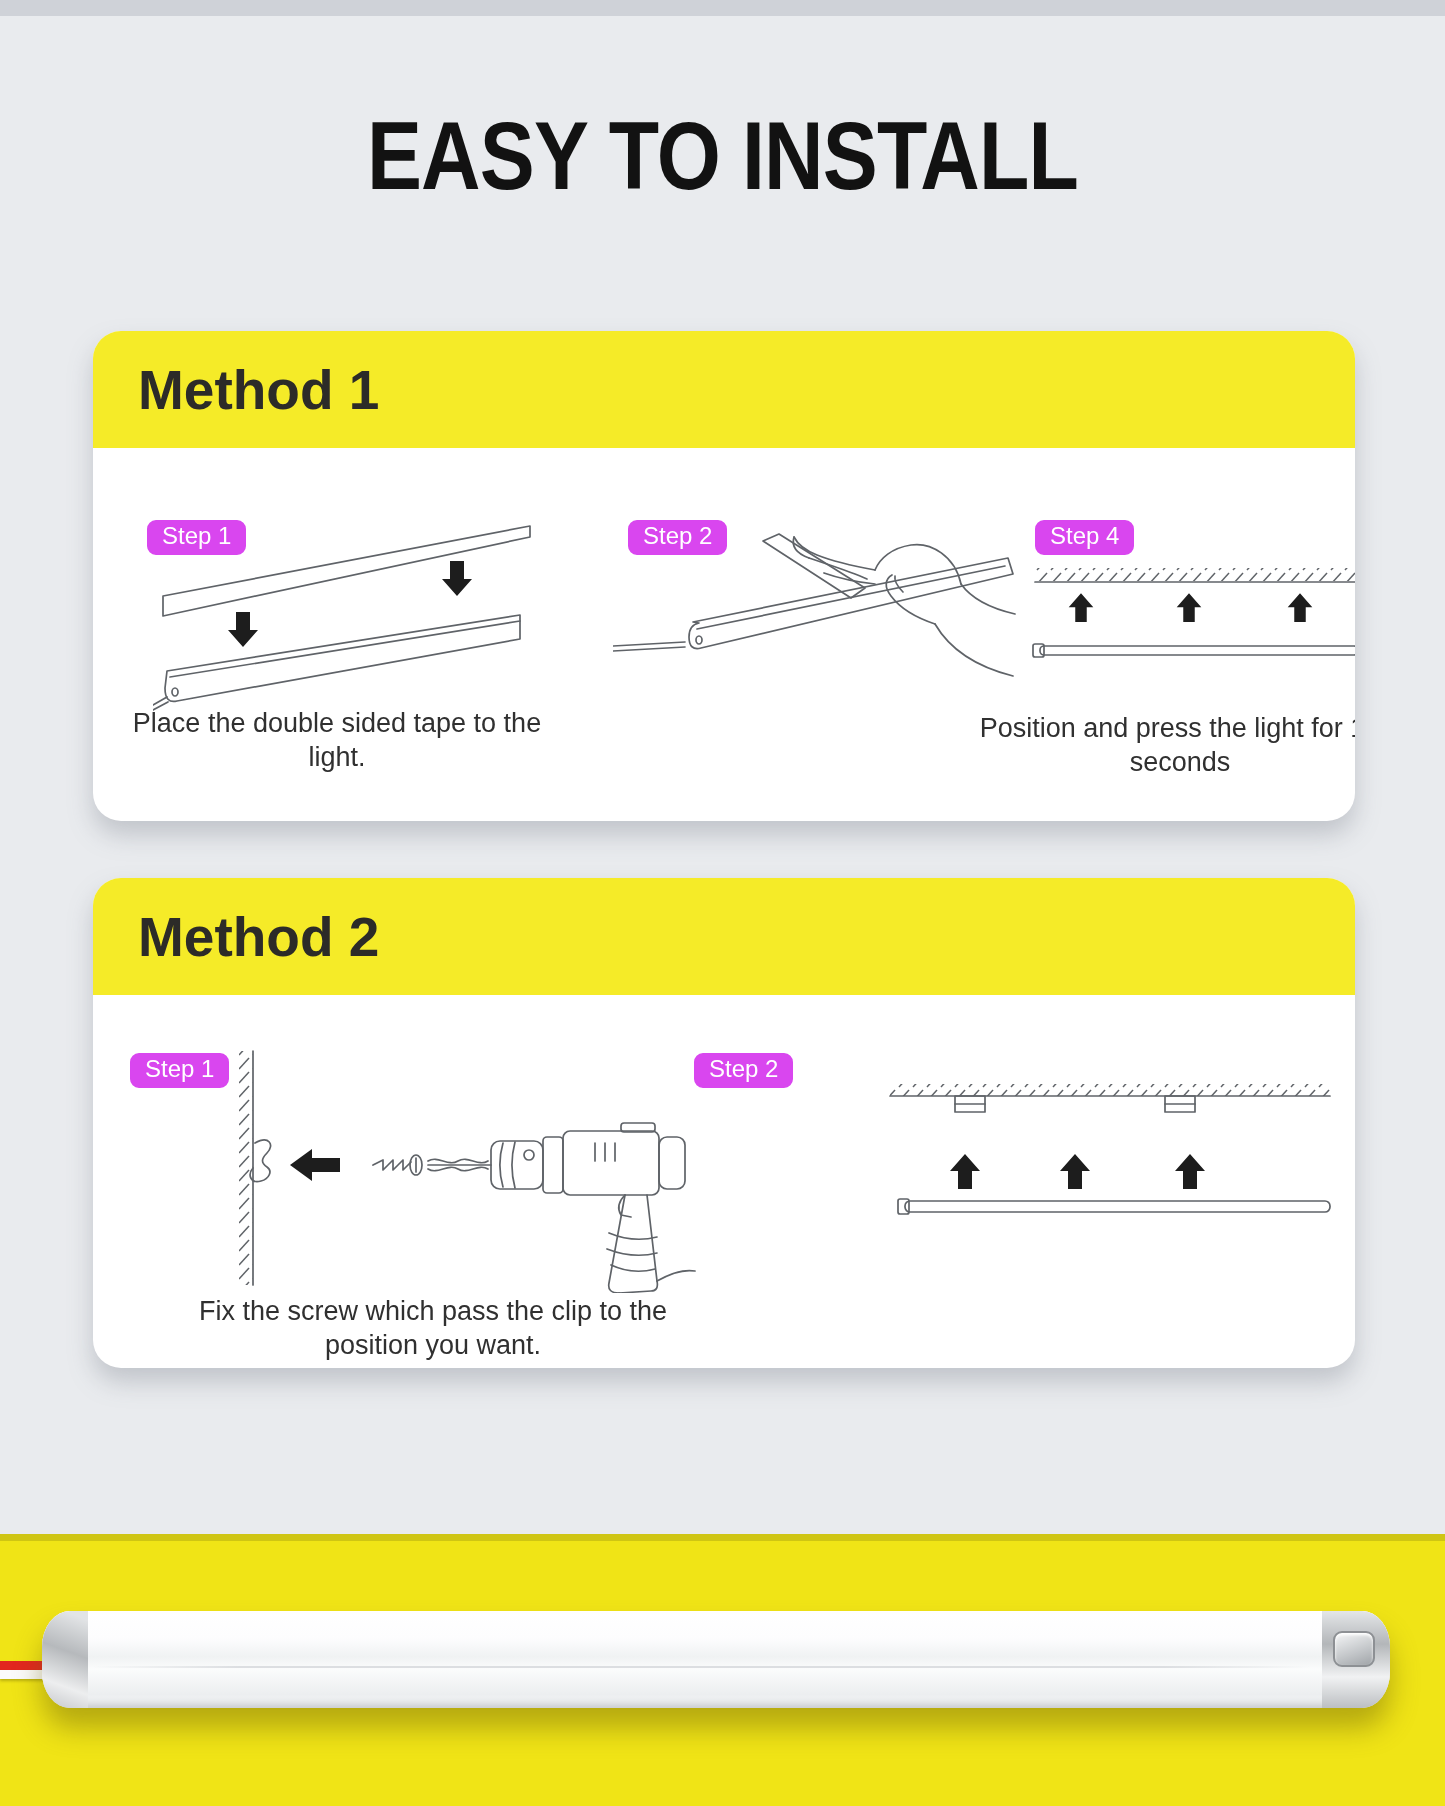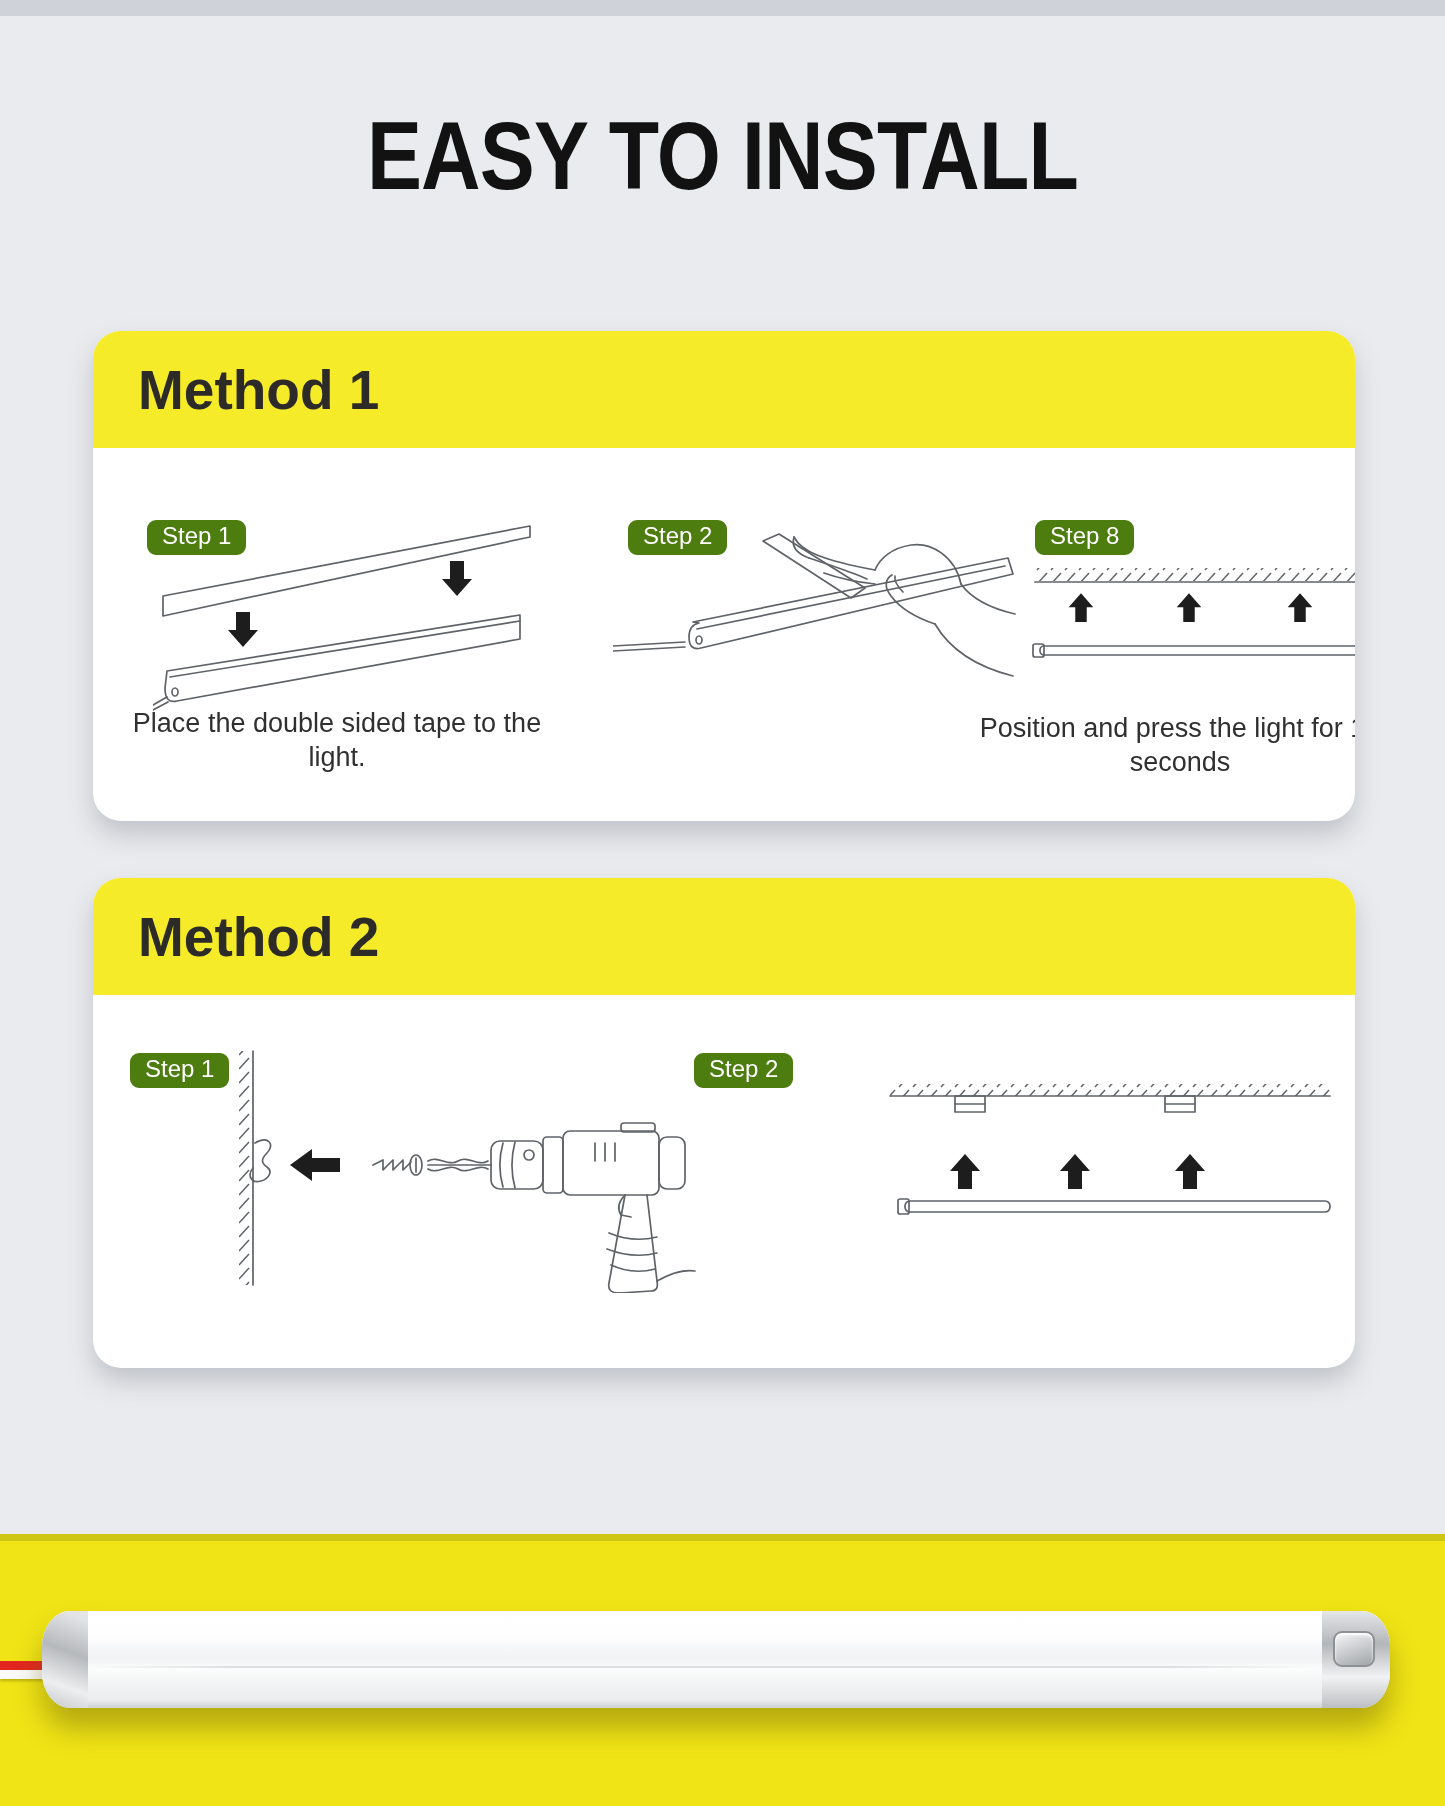--- a/index.html
+++ b/index.html
@@ -14,21 +14,21 @@
   
   .card{position:absolute;left:93px;width:1262px;height:490px;background:#fff;
     border-radius:28px;box-shadow:0 14px 24px rgba(120,126,138,.35);overflow:hidden;}
   .card-1{top:315px;}
   .card-2{top:862px;}
   .card-header{height:117px;background:#f5eb28;display:flex;align-items:center;padding-left:45px;box-sizing:border-box;}
   .method-title{font-size:55px;font-weight:700;color:#2c2b28;letter-spacing:0;}
   .card-body{position:relative;height:373px;}
 
   
-  .step-badge{position:absolute;background:#4d7c0f;color:#fff;font-size:24px;
+  .step-badge{position:absolute;background:#d946ef;color:#fff;font-size:24px;
     padding:3px 15px 6px;border-radius:11px;border:2px solid #fff;white-space:nowrap;line-height:1.1;}
 
   
   .caption{position:absolute;text-align:center;font-size:27px;line-height:34px;color:#303030;}
 
   
   .illus{position:absolute;}
   .illus path,.illus line,.illus rect.stroke,.illus polygon.stroke,.illus circle.stroke,.illus ellipse.stroke{
     fill:none;stroke:#5f6368;stroke-width:1.7;stroke-linecap:round;stroke-linejoin:round;}
   .solid{fill:#1d1d1d;stroke:none;}
@@ -72,21 +72,21 @@
   <div class="page-title">EASY TO INSTALL</div>
 
   <div class="card card-1">
     <div class="card-header">
       <span class="method-title">Method 1</span>
     </div>
     <div class="card-body">
 
       <span class="step-badge" style="left:52px;top:70px">Step 1</span>
       <span class="step-badge" style="left:533px;top:70px">Step 2</span>
-      <span class="step-badge" style="left:940px;top:70px">Step 8</span>
+      <span class="step-badge" style="left:940px;top:70px">Step 4</span>
 
       <svg class="illus" style="left:60px;top:70px" width="430" height="200" viewBox="0 0 430 200">
         <polygon class="stroke" points="10,78 377,8 377,19 10,98" fill="#fff"></polygon>
         <path d="M14,153 L367,97 L367,121 L24,183 Q12,186 12,170 Z" fill="#fff"></path>
         <path d="M17,159 L367,103"></path>
         <path d="M0,187 L14,179 M0,192 L15,184"></path>
         <ellipse class="stroke" cx="22" cy="174" rx="3" ry="4"></ellipse>
         <use href="#arr-down" class="solid" transform="translate(90,111)"></use>
         <use href="#arr-down" class="solid" transform="translate(304,60)"></use>
       </svg>
@@ -164,20 +164,21 @@
         <line x1="72" y1="29" x2="102" y2="29"></line>
         <rect class="stroke" x="282" y="21" width="30" height="16" fill="#fff"></rect>
         <line x1="282" y1="29" x2="312" y2="29"></line>
         <use href="#arr-up" class="solid" transform="translate(82,97)"></use>
         <use href="#arr-up" class="solid" transform="translate(192,97)"></use>
         <use href="#arr-up" class="solid" transform="translate(307,97)"></use>
         <rect class="stroke" x="22" y="126" width="425" height="11" rx="5" fill="#fff"></rect>
         <rect class="stroke" x="15" y="124" width="11" height="15" rx="2" fill="#fff"></rect>
       </svg>
 
+      <div class="caption" style="left:90px;top:299px;width:500px">Fix the screw which pass the clip to the position you want.</div>
     </div>
   </div>
 
   <div class="band">
     <div class="wire wire-red"></div>
     <div class="wire wire-white"></div>
     <div class="light-bar">
       <div class="cap cap-left"></div>
       <div class="cap cap-right">
         <div class="cap-button"></div>

